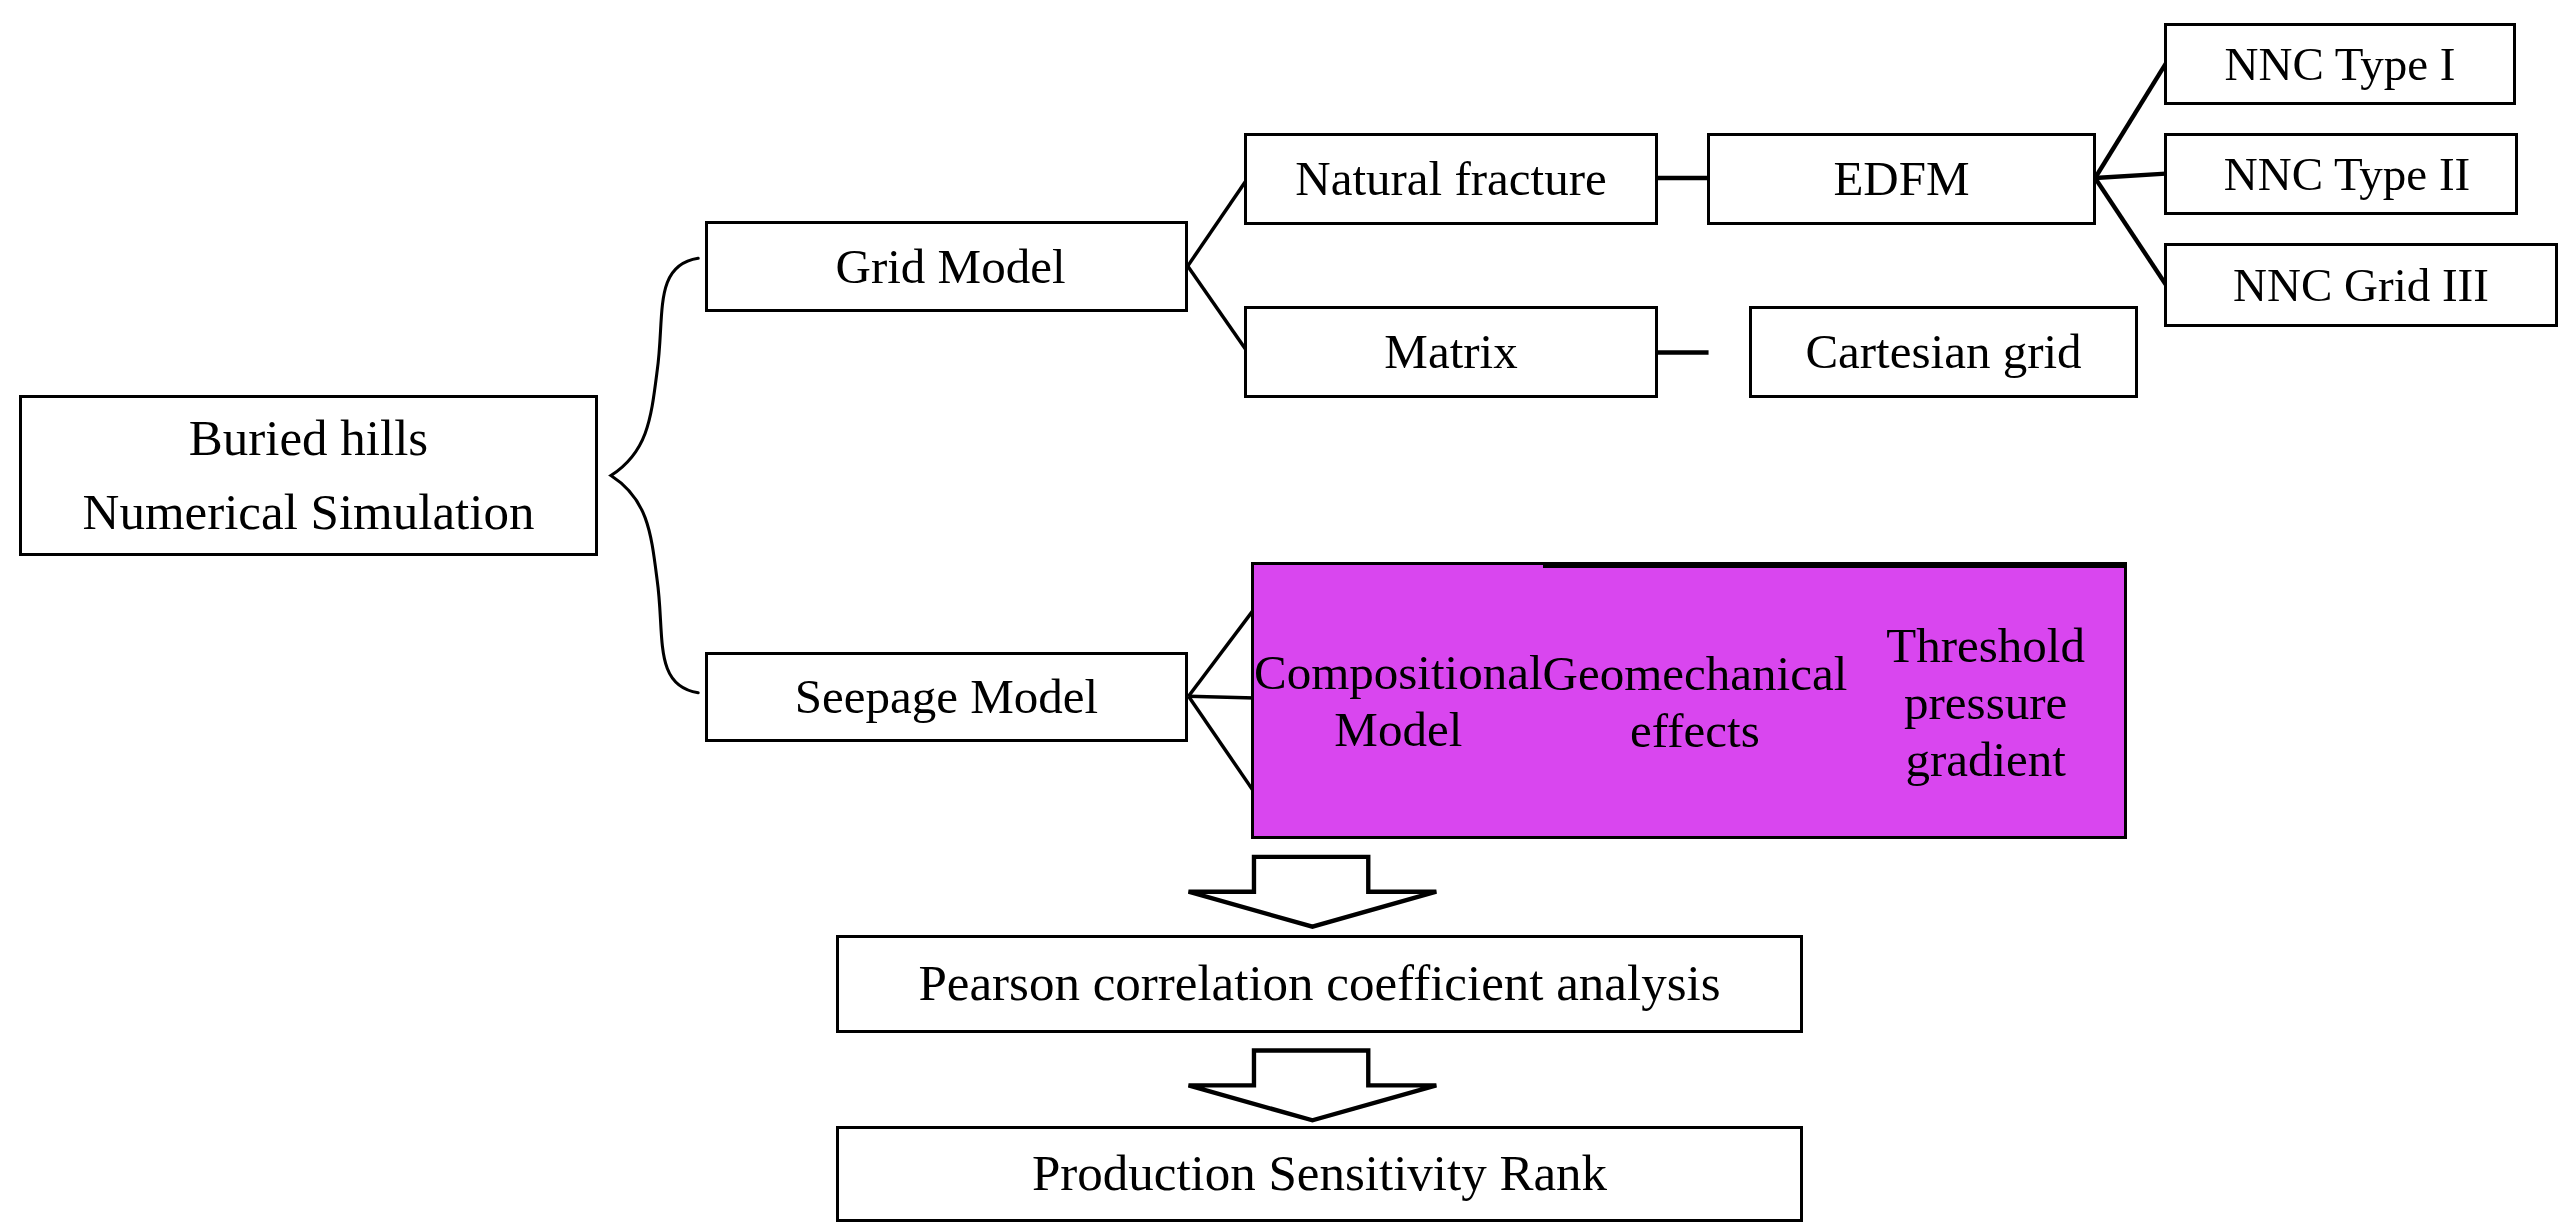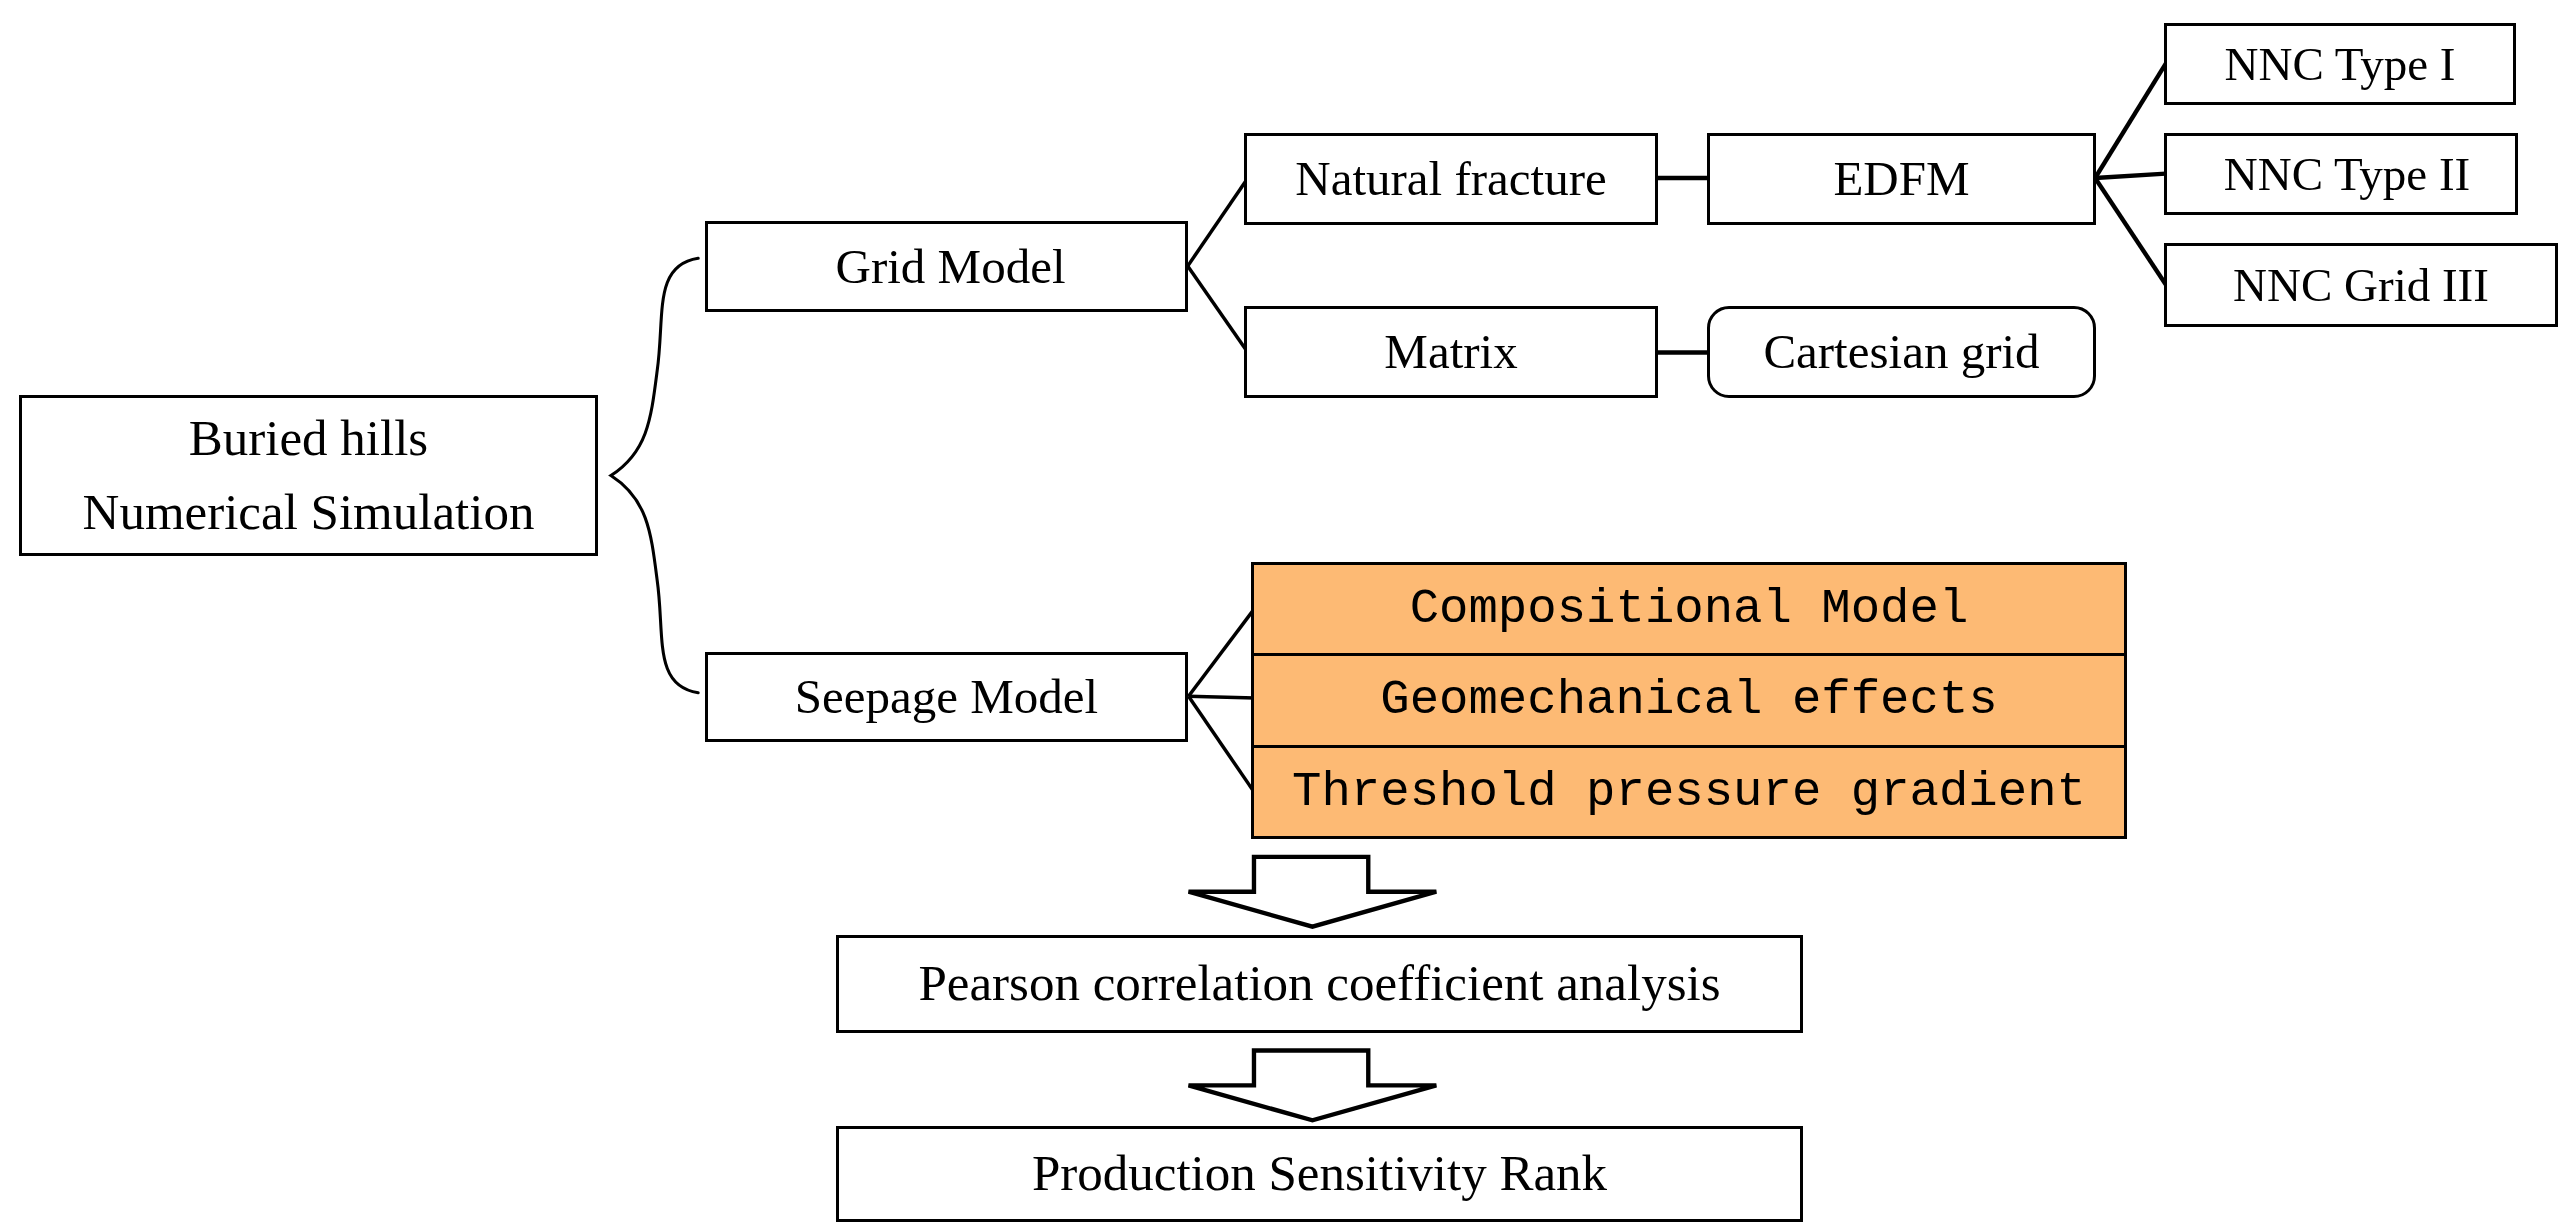--- a/index.html
+++ b/index.html
@@ -43,24 +43,22 @@
   .node.nnc {
     font-size: 47px;
   }
   .node.wide {
     font-size: 51px;
   }
   .node-stack {
     position: absolute;
     box-sizing: border-box;
     border: 3.5px solid #000000;
-    background: #fdba74;
+    background: #d946ef;
     display: flex;
-    flex-direction: column;
-    font-family: Liberation Mono, monospace;
   }
   .stack-row {
     flex: 1 1 0;
     display: flex;
     align-items: center;
     justify-content: center;
     text-align: center;
     font-size: 49px;
   }
   .stack-row + .stack-row {
@@ -106,21 +104,21 @@
   <div class="node" style="left:1244px; top:133px; width:414px; height:92px;">Natural fracture</div>
 
   <div class="node nnc" style="left:2164px; top:23px; width:352px; height:82px;">NNC Type I</div>
 
   <div class="node nnc" style="left:2164px; top:133px; width:354px; height:82px;padding-left:12px;">NNC Type II</div>
 
   <div class="node nnc" style="left:2164px; top:243px; width:394px; height:84px;">NNC Grid III</div>
 
   <div class="node" style="left:1244px; top:306px; width:414px; height:92px;">Matrix</div>
 
-  <div class="node" style="left:1707px; top:306px; width:389px; height:92px;border-radius:22px;">Cartesian grid</div>
+  <div class="node" style="left:1749px; top:306px; width:389px; height:92px;">Cartesian grid</div>
 
   <div class="node" style="left:705px; top:652px; width:483px; height:90px;">Seepage Model</div>
 
   <div class="node-stack" style="left:1251px; top:562px; width:876px; height:277px;">
     <div class="stack-row">Compositional Model</div>
     <div class="stack-row">Geomechanical effects</div>
     <div class="stack-row">Threshold pressure gradient</div>
   </div>
 
   <div class="node wide" style="left:836px; top:935px; width:967px; height:98px;text-align:right;">Pearson correlation coefficient analysis</div>

